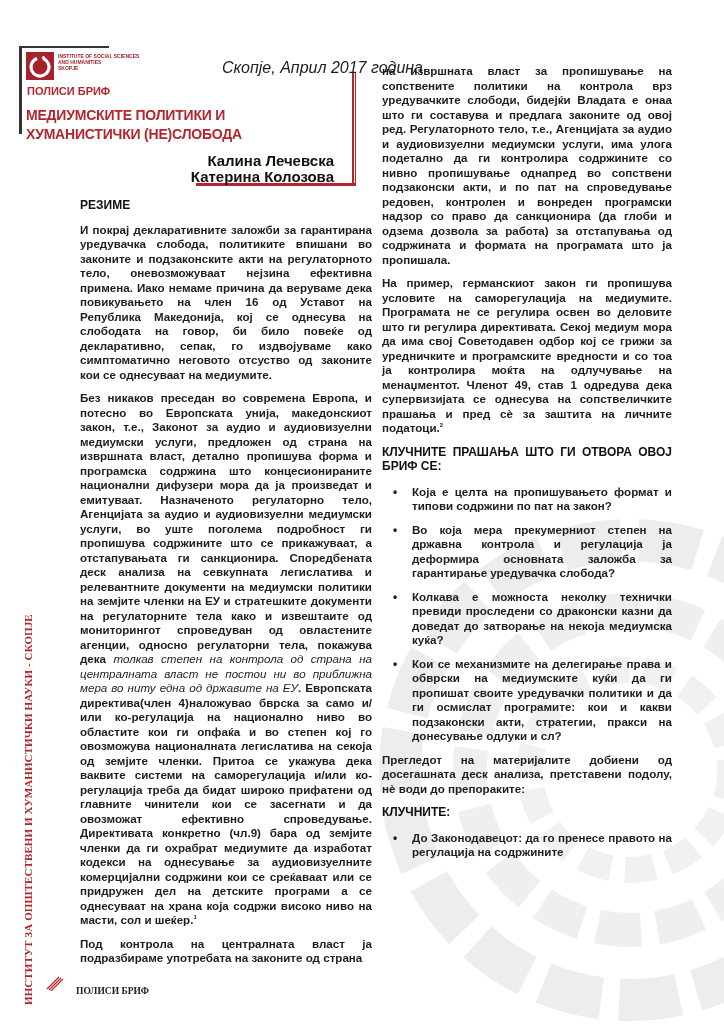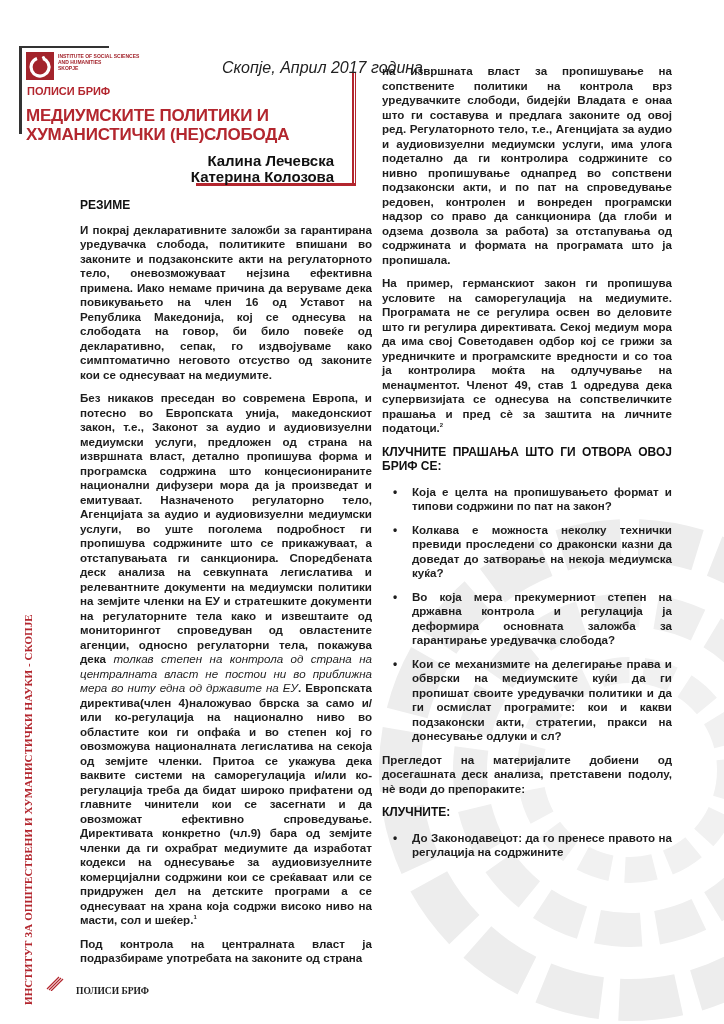--- a/index.html
+++ b/index.html
@@ -13,21 +13,21 @@
   .frame-left { position: absolute; left: 19px; top: 47px; width: 3px; height: 87px; border-left: 2px solid #333; border-right: 1px solid #333; }
   .frame-top { position: absolute; left: 19px; top: 46px; width: 90px; height: 3px; border-top: 2px solid #333; }
   .frame-right { position: absolute; left: 352px; top: 72px; width: 4px; height: 113px; border-left: 2px solid #b3262e; border-right: 1px solid #b3262e; }
   .frame-bottom { position: absolute; left: 196px; top: 183px; width: 160px; height: 3px; border-top: 2px solid #b3262e; border-bottom: 1px solid #b3262e; }
 
   .logo { position: absolute; left: 26px; top: 52px; width: 28px; height: 28px; background: #a3242c; }
   .logo svg { width: 28px; height: 28px; }
   .inst-name { position: absolute; left: 58px; top: 53px; font-size: 5px; line-height: 6px; color: #a3242c; font-family: "Liberation Sans", sans-serif; font-weight: bold; letter-spacing: 0; }
   .brand-top { position: absolute; left: 27px; top: 85px; font-size: 11px; font-weight: bold; color: #b3262e; font-family: "Liberation Sans", sans-serif; }
   .date { position: absolute; left: 222px; top: 59px; font-size: 16px; font-style: italic; color: #222; font-family: "Liberation Sans", sans-serif; }
-  .title { position: absolute; left: 26px; top: 106px; font-size: 17px; line-height: 19px; font-weight: bold; color: #b3262e; font-family: "Liberation Sans", sans-serif; letter-spacing: -0.2px; }
+  .title { position: absolute; left: 26px; top: 106px; font-size: 14px; line-height: 19px; font-weight: bold; color: #b3262e; font-family: "Liberation Sans", sans-serif; letter-spacing: -0.2px; }
   .authors { position: absolute; right: 390px; top: 153px; text-align: right; font-size: 15px; line-height: 16px; font-weight: bold; color: #111; font-family: "Liberation Sans", sans-serif; }
 
   
   .col { position: absolute; font-family: "Liberation Sans", sans-serif; font-size: 11.6px; line-height: 14.5px; font-weight: bold; color: #1e1e1e; text-align: justify; }
   .col-left { left: 60px; top: 198px; width: 292px; margin-left: 20px; }
   .col-right { left: 382px; top: 64px; width: 290px; }
   .col p { margin-bottom: 9px; }
   .col h2 { font-size: 12px; font-weight: bold; margin-bottom: 11px; color: #111; }
   .col-left h2 { margin-bottom: 10px; }
   .col em { font-style: italic; font-weight: normal; }
@@ -90,22 +90,22 @@
   <p><span>Без  никаков преседан во современа Европа, и потесно во Европската унија, македонскиот закон, т.е., Законот за аудио и аудиовизуелни медиумски услуги, предложен од страна на извршната власт, детално пропишува форма и програмска содржина што концесионираните национални дифузери мора да ја произведат и емитуваат. Назначеното регулаторно тело, Агенцијата за аудио и аудиовизуелни медиумски услуги, во уште поголема подробност ги пропишува содржините што се прикажуваат, а отстапувањата ги санкционира. Споредбената деск анализа на севкупната легислатива и релевантните документи на медиумски политики на земјите членки на ЕУ и стратешките документи на регулаторните тела како и извештаите од мониторингот спроведуван од овластените агенции, односно регулаторни тела, покажува дека </span><em>толкав степен на контрола од страна на централната власт не постои ни во приближна мера во ниту една од државите на ЕУ</em><span>. Европската директива(член 4)наложувао бврска за само и/или ко-регулација на национално ниво во областите кои ги опфаќа и во степен кој го овозможува националната легислатива на секоја од земјите членки. Притоа се укажува дека ваквите системи на саморегулација и/или ко-регулација треба да бидат широко прифатени од главните чинители кои се засегнати и да овозможат ефективно спроведување.        Директивата конкретно (чл.9) бара од земјите членки да ги охрабрат медиумите да изработат кодекси на однесување за аудиовизуелните комерцијални содржини кои се среќаваат или се придружен дел на детските програми а се однесуваат на храна која содржи високо ниво на масти, сол и шеќер.</span><sup>1</sup></p>
   <p>Под контрола на централната власт ја подразбираме употребата на законите од страна</p>
 </div>
 
 <div class="col col-right">
   <p>на извршната власт за пропишување на сопствените политики на контрола врз уредувачките слободи, бидејќи Владата е онаа што ги составува и предлага законите од овој ред. Регулаторното тело, т.е., Агенцијата за аудио и аудиовизуелни медиумски услуги, има улога подетално да ги контролира содржините со нивно пропишување однапред во сопствени подзаконски акти, и по пат на спроведување редовен, контролен и вонреден програмски надзор со право да санкционира (да глоби и одзема дозвола за работа) за отстапувања од содржината и формата на програмата што ја пропишала.</p>
   <p><span>На пример, германскиот закон ги пропишува условите на саморегулација на медиумите. Програмата не се регулира освен во деловите што ги регулира директивата. Секој медиум мора да има свој Советодавен одбор кој се грижи за уредничките и програмските вредности и со тоа ја контролира моќта на одлучување на менаџментот. Членот 49, став 1 одредува дека супервизијата се однесува на сопствеличките прашања и пред сè за заштита на личните податоци.</span><sup>2</sup></p>
   <h2>КЛУЧНИТЕ ПРАШАЊА ШТО ГИ ОТВОРА ОВОЈ БРИФ СЕ:</h2>
   <ul>
     <li>Која е целта на пропишувањето формат и типови содржини по пат на закон?</li>
+    <li>Во која мера прекумерниот степен на државна контрола и регулација ја деформира основната заложба за гарантирање уредувачка слобода?</li>
     <li>Колкава е можноста неколку технички превиди проследени со драконски казни да доведат до затворање на некоја медиумска куќа?</li>
-    <li>Во која мера прекумерниот степен на државна контрола и регулација ја деформира основната заложба за гарантирање уредувачка слобода?</li>
     <li>Кои се механизмите на делегирање права и обврски на медиумските куќи да ги пропишат своите уредувачки политики и да ги осмислат програмите: кои и какви подзаконски акти, стратегии, пракси на донесување одлуки и сл?</li>
   </ul>
   <p>Прегледот на материјалите добиени од досегашната деск анализа, претставени подолу, нè води до препораките:</p>
   <h2>КЛУЧНИТЕ:</h2>
   <ul>
     <li>До Законодавецот: да го пренесе правото на регулација на содржините</li>
   </ul>
 </div>
 
 <div class="side-text">ИНСТИТУТ ЗА ОПШТЕСТВЕНИ И ХУМАНИСТИЧКИ НАУКИ - СКОПЈЕ</div>

